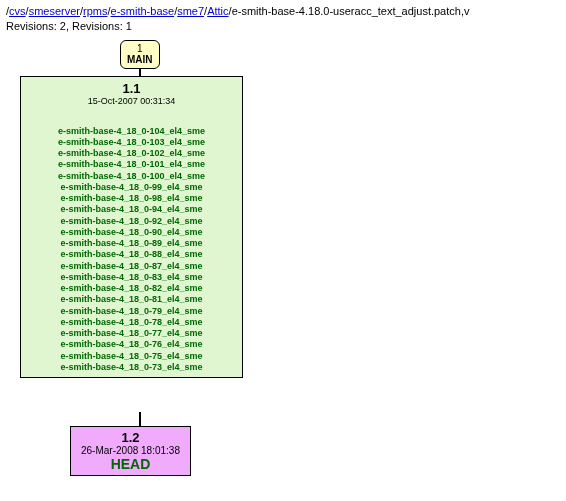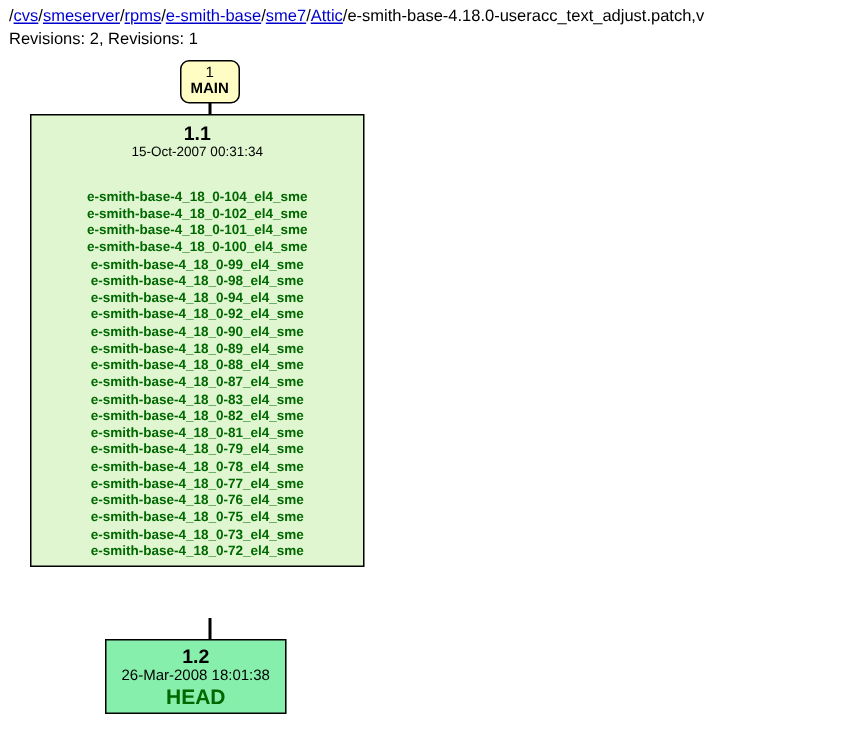--- a/index.html
+++ b/index.html
@@ -60,21 +60,21 @@
     margin-bottom: 20px;
   }
   .rev-node .tag {
     font-size: 9px;
     line-height: 1.25;
     color: #006800;
     font-weight: bold;
     white-space: nowrap;
   }
   .head-node {
-    background: #86efac;
+    background: #f0abfc;
     padding: 3px 10px;
     font-size: 10px;
     text-align: center;
   }
   .head-node .rev-num {
     font-size: 13px;
     font-weight: bold;
   }
   .head-node .rev-date {
     font-size: 10px;
@@ -106,41 +106,41 @@
   <div class="node branch-node" style="left:120px; top:4px;">
     <div class="num">1</div>
     <div>MAIN</div>
   </div>
 
   <div class="node rev-node" id="rev11-node" style="left:20px; top:40px; width:223px;">
     <div class="rev-num">1.1</div>
     <div class="rev-date">15-Oct-2007 00:31:34</div>
     <div id="rev11-tags">
         <div class="tag">e-smith-base-4_18_0-104_el4_sme</div>
+        <div class="tag">e-smith-base-4_18_0-103_el4_sme</div>
         <div class="tag">e-smith-base-4_18_0-102_el4_sme</div>
         <div class="tag">e-smith-base-4_18_0-101_el4_sme</div>
         <div class="tag">e-smith-base-4_18_0-100_el4_sme</div>
         <div class="tag">e-smith-base-4_18_0-99_el4_sme</div>
         <div class="tag">e-smith-base-4_18_0-98_el4_sme</div>
         <div class="tag">e-smith-base-4_18_0-94_el4_sme</div>
         <div class="tag">e-smith-base-4_18_0-92_el4_sme</div>
         <div class="tag">e-smith-base-4_18_0-90_el4_sme</div>
         <div class="tag">e-smith-base-4_18_0-89_el4_sme</div>
         <div class="tag">e-smith-base-4_18_0-88_el4_sme</div>
         <div class="tag">e-smith-base-4_18_0-87_el4_sme</div>
         <div class="tag">e-smith-base-4_18_0-83_el4_sme</div>
         <div class="tag">e-smith-base-4_18_0-82_el4_sme</div>
         <div class="tag">e-smith-base-4_18_0-81_el4_sme</div>
         <div class="tag">e-smith-base-4_18_0-79_el4_sme</div>
         <div class="tag">e-smith-base-4_18_0-78_el4_sme</div>
         <div class="tag">e-smith-base-4_18_0-77_el4_sme</div>
         <div class="tag">e-smith-base-4_18_0-76_el4_sme</div>
         <div class="tag">e-smith-base-4_18_0-75_el4_sme</div>
         <div class="tag">e-smith-base-4_18_0-73_el4_sme</div>
-        <div class="tag">e-smith-base-4_18_0-72_el4_sme</div>
       </div>
   </div>
 
   <div class="node head-node" style="left:70px; top:390px;">
     <div class="rev-num">1.2</div>
     <div class="rev-date">26-Mar-2008 18:01:38</div>
     <div class="head-label">HEAD</div>
   </div>
 
 </div>

